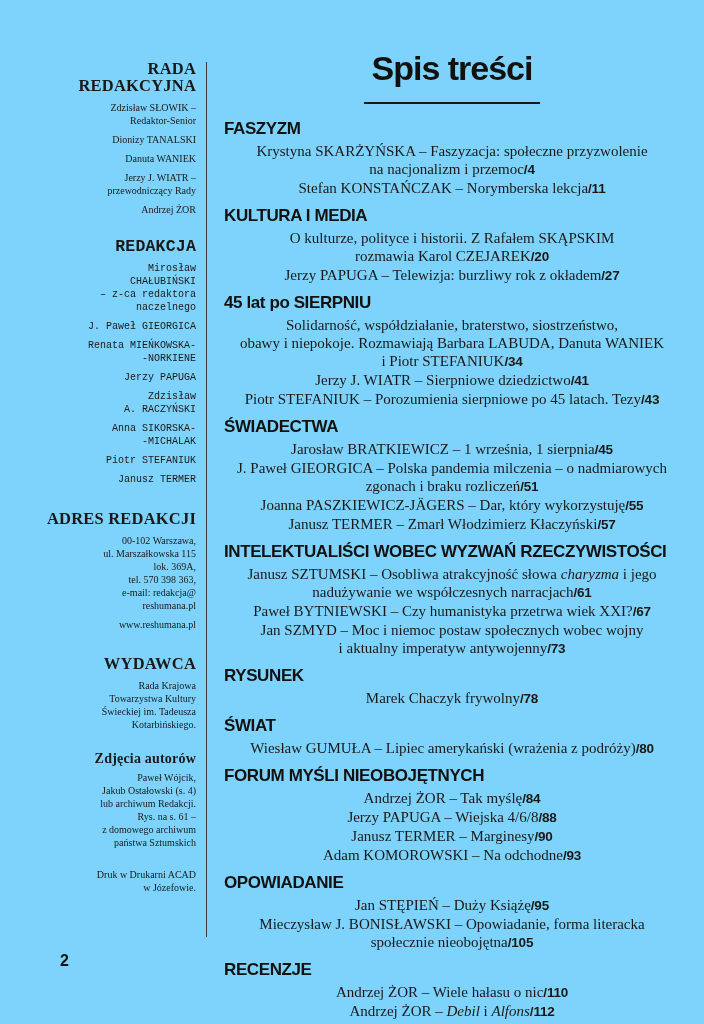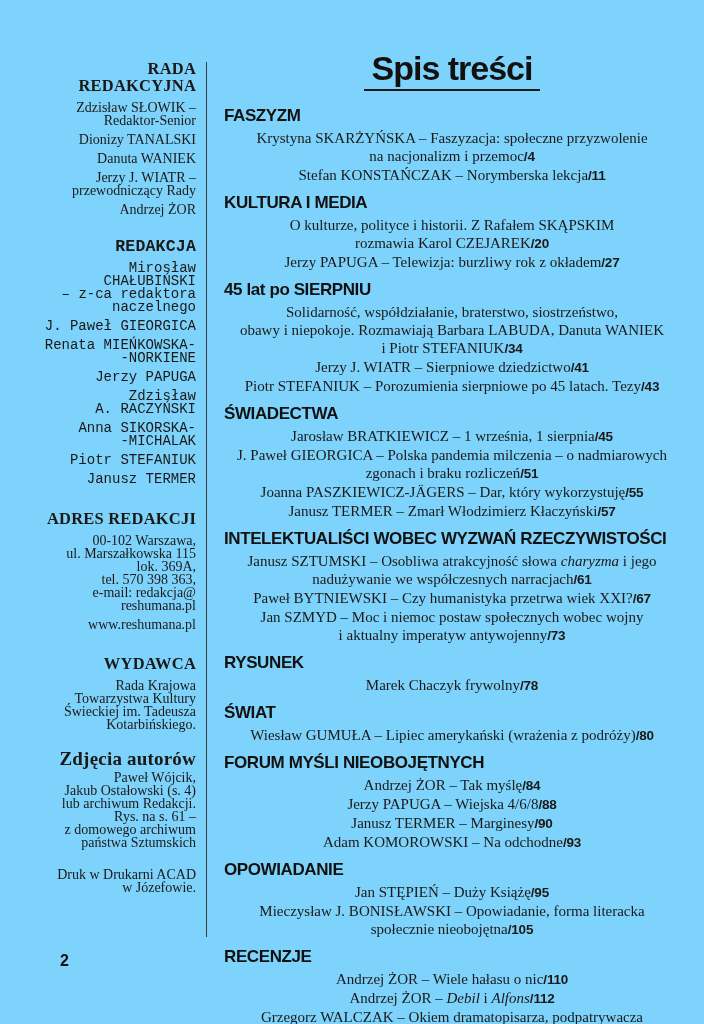--- a/index.html
+++ b/index.html
@@ -19,42 +19,42 @@
   .sb-section{margin:0;}
   .sb-mt-lg{margin-top:24px;}
   .sb-mt-md{margin-top:22px;font-family:Liberation Mono, monospace;}
   .sb-mt-sm{margin-top:19px;}
   .sb-h{
     font-weight:700;
     font-size:16.5px;line-height:17px;
     margin:0 0 7px 0;
     letter-spacing:0.2px;
   }
-  .sb-h.mixed{font-size:19px;line-height:17px;margin-bottom:4px;}
+  .sb-h.mixed{font-size:14px;line-height:17px;margin-bottom:4px;}
   .sb-item{
-    font-size:14px;line-height:13px;
+    font-size:10px;line-height:13px;
     margin:0 0 6px 0;
     white-space:pre-line;
   }
   .sb-item:last-child{margin-bottom:0;}
   
   .divider{
     position:absolute;left:206px;top:62px;
     width:1px;height:875px;background:#3c3c3c;
   }
   
   .main{
     position:absolute;left:224px;top:48px;width:456px;
   }
   .title{
     font-family:"Liberation Sans",sans-serif;
     font-weight:700;font-size:34px;line-height:40px;
     letter-spacing:-1px;
     width:fit-content;margin:0 auto;
-    padding:0 8px 1px 8px;
+    padding:0 8px 14px 8px;
     border-bottom:2px solid #1b1917;
     color:#121110;
   }
   .toc{margin-top:15px;}
   .toc-section{margin:0 0 8px 0;}
   .toc-h{
     font-family:"Liberation Sans",sans-serif;
     font-weight:700;font-size:17px;line-height:20px;
     letter-spacing:-0.4px;
     white-space:nowrap;

